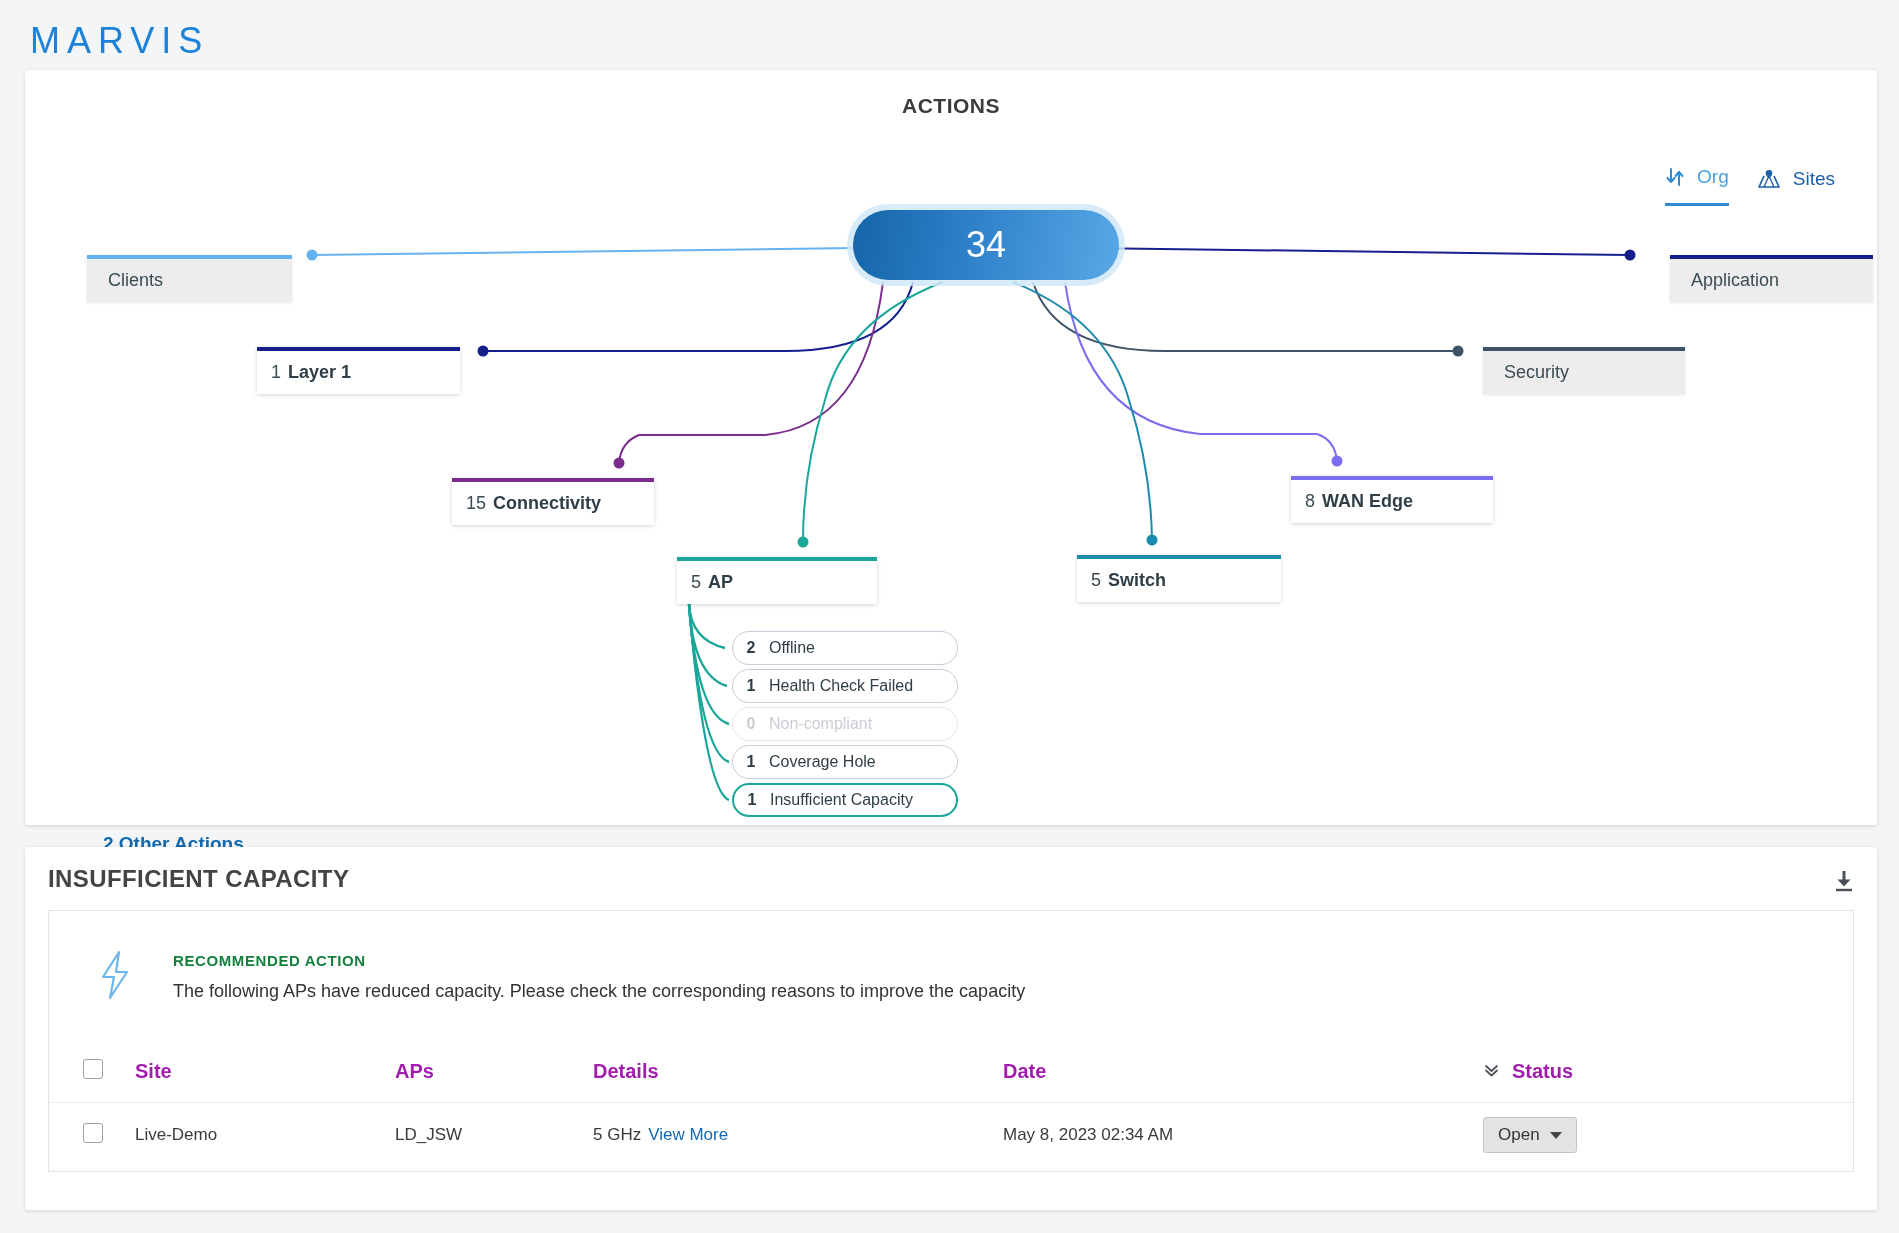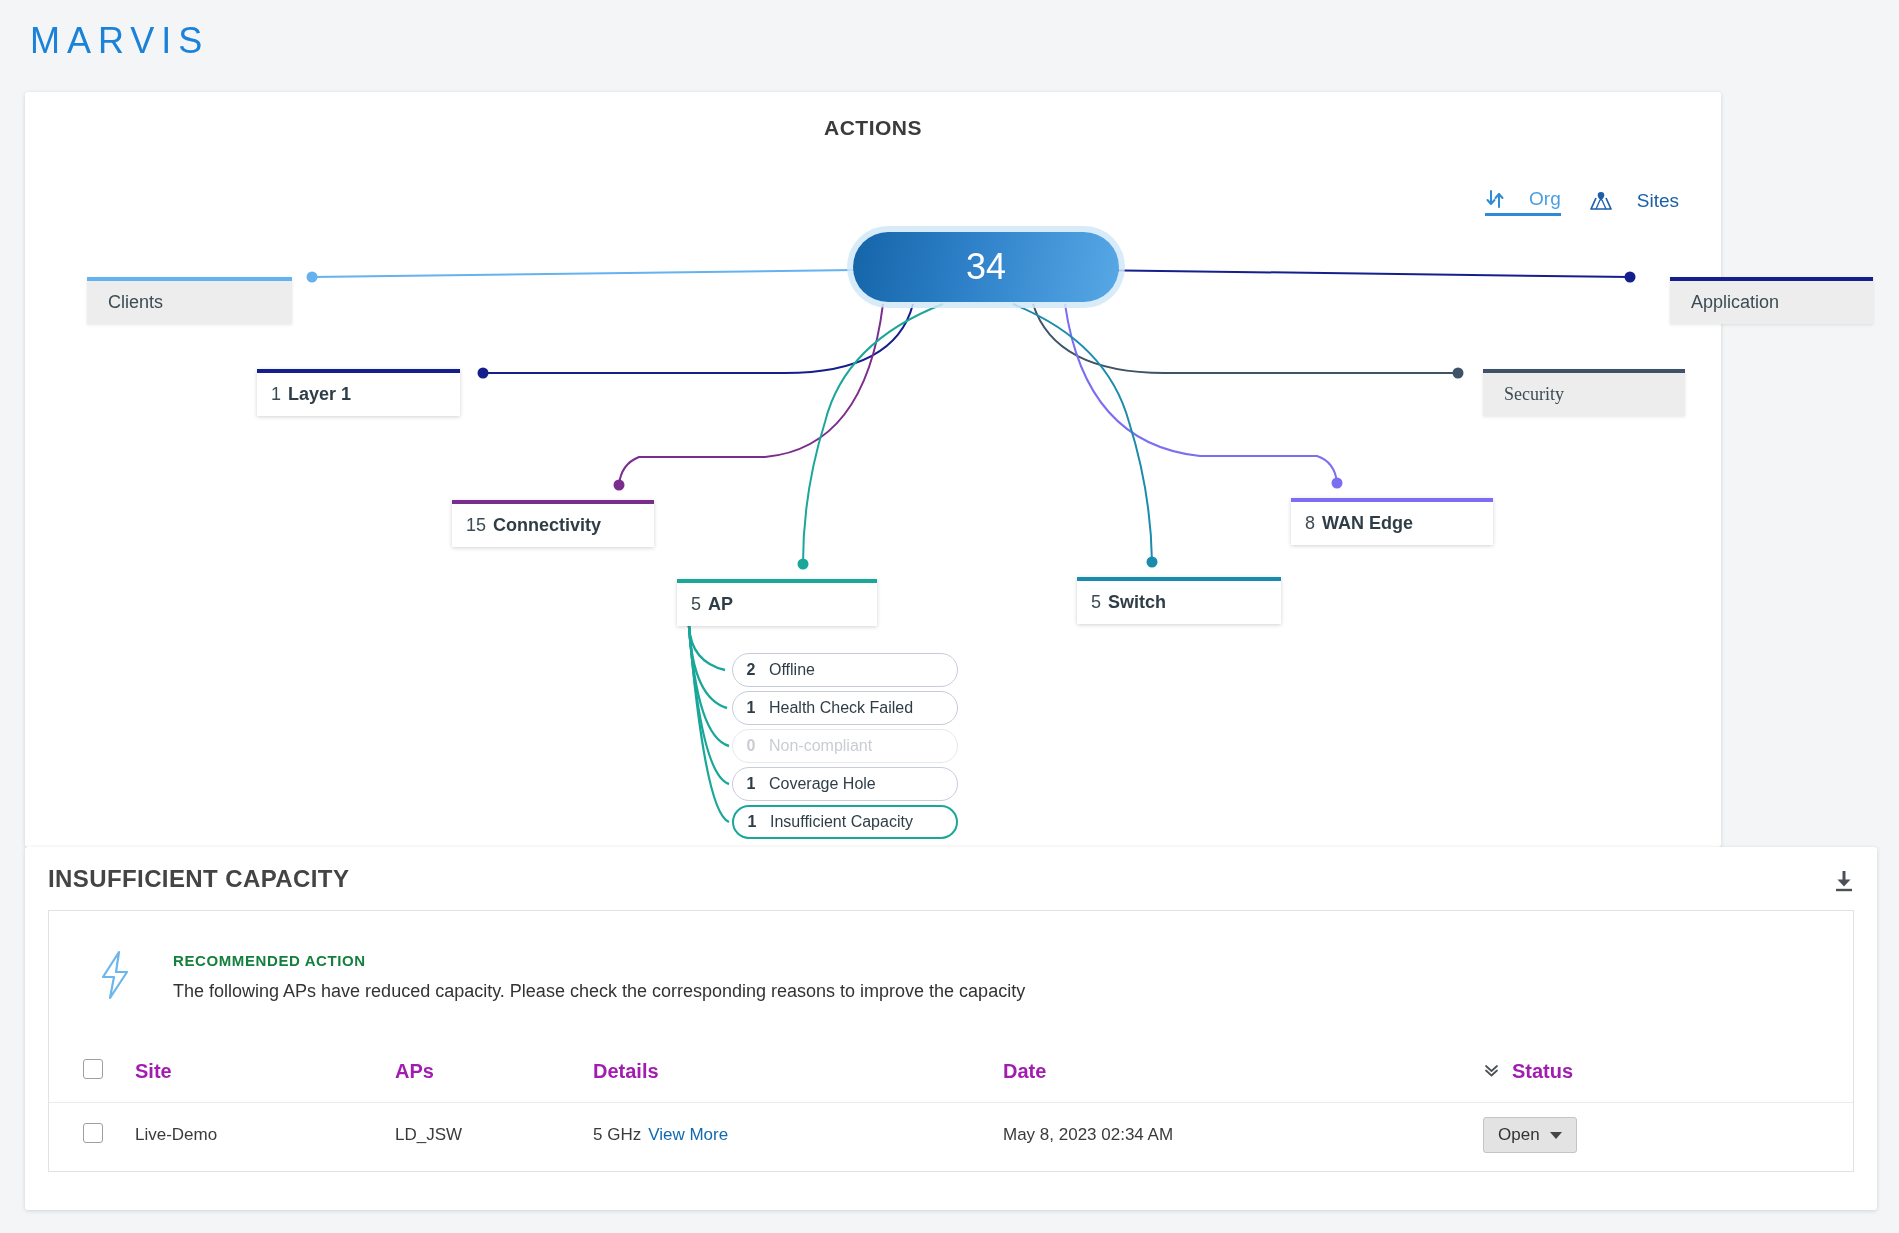--- a/index.html
+++ b/index.html
@@ -20,37 +20,37 @@
     color:#1a82d8;
   }
 
   
   .card {
     position:absolute;
     background:#fff;
     border-radius:3px;
     box-shadow:0 1px 4px rgba(0,0,0,.14);
   }
-  #actions-card { left:25px; top:92px; width:1696px; height:755px; }
+  #actions-card { left:25px; top:70px; width:1852px; height:755px; }
   #detail-card  { left:25px; top:847px; width:1852px; height:363px; }
 
   
   .actions-title {
     position:absolute; left:0; right:0; top:24px;
     text-align:center; font-size:21px; font-weight:bold;
     letter-spacing:.5px; color:#3b3b3b;
   }
 
   .scope-tabs {
     position:absolute; right:42px; top:96px;
     display:flex; align-items:center; gap:28px;
   }
   .scope-tab {
-    display:flex; align-items:center; gap:24px;
-    font-size:19px; cursor:pointer; padding-bottom:3px;
+    display:flex; align-items:center; gap:12px;
+    font-size:19px; cursor:pointer; padding-bottom:15px;
   }
   .scope-tab.active { color:#4a9fe0; border-bottom:3px solid #2e8bd8; }
   .scope-tab:not(.active) { color:#1a5fa8; }
   .scope-tab svg { display:block; }
 
   
   #center-node {
     position:absolute; left:828px; top:140px;
     width:266px; height:70px;
     border-radius:35px;
@@ -81,21 +81,21 @@
   .node .cnt { font-weight:400; margin-right:7px; color:#3c4c54; }
   .node .lbl { font-weight:bold; }
   .node.disabled .lbl { font-weight:400; color:#3c4c54; }
 
   #node-clients     { left:62px;  top:185px;  width:205px; height:47px; border-top-color:#64b2ef; }
   #node-layer1      { left:232px; top:277px;  width:203px; height:47px; border-top-color:#151f8c; }
   #node-connectivity{ left:427px; top:408px;  width:202px; height:47px; border-top-color:#7b2d8e; }
   #node-ap          { left:652px; top:487px;  width:200px; height:47px; border-top-color:#1aa79a; }
   #node-switch      { left:1052px;top:485px;  width:204px; height:47px; border-top-color:#1b8bad; }
   #node-wanedge     { left:1266px;top:406px;  width:202px; height:47px; border-top-color:#7b6ef0; }
-  #node-security    { left:1458px;top:277px;  width:202px; height:47px; border-top-color:#3e5366;font-family:Liberation Serif, serif; }
+  #node-security    { left:1458px;top:277px;  width:202px; height:47px; border-top-color:#3e5366; }
   #node-application { left:1645px;top:185px;  width:203px; height:47px; border-top-color:#151f8c; }
 
   
   .sub-pill {
     position:absolute; left:707px;
     width:226px; height:34px;
     border:1px solid #c7ccdb;
     border-radius:17px;
     background:#fff;
     display:flex; align-items:center;

